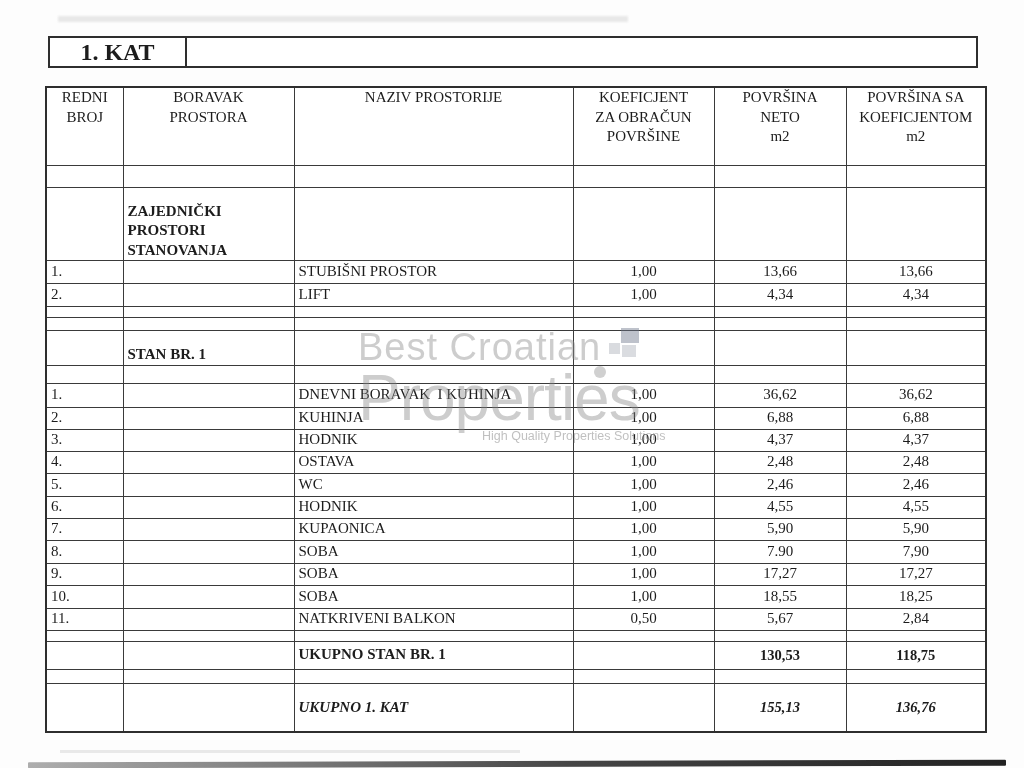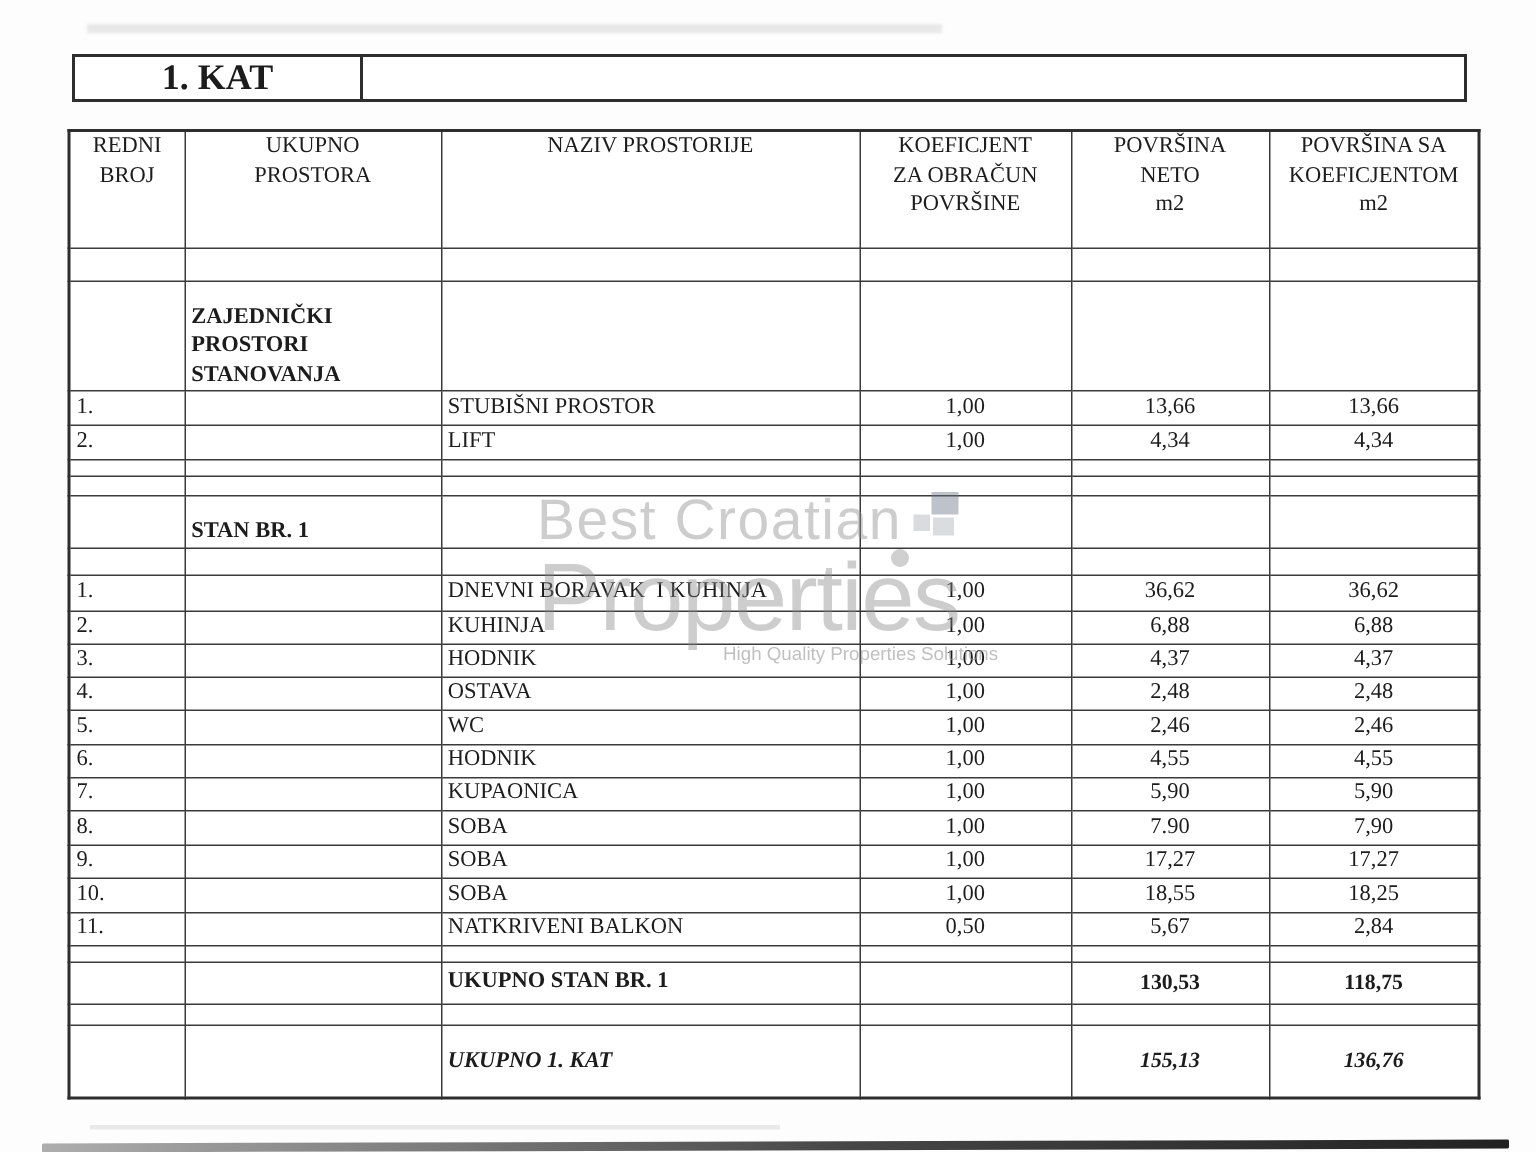--- a/index.html
+++ b/index.html
@@ -18,21 +18,21 @@
     background:rgba(175,175,175,.25);filter:blur(.5px);}
   .artifact-bottom{position:absolute;left:28px;top:761px;width:978px;height:6px;
     background:linear-gradient(90deg, rgba(95,95,95,.50), rgba(45,45,45,.88) 55%, #222);
     transform:rotate(-.15deg);border-radius:1px;}
 
   
   .topbar{position:absolute;left:48px;top:36px;width:930px;height:32px;
     border:2px solid #2e2e2e;display:flex;box-sizing:border-box;background:#fff;}
   .tb-cell{box-sizing:border-box;height:100%;display:flex;align-items:center;}
   .tb-etaza{width:353px;border-right:2px solid #2e2e2e;font-size:24px;padding-left:38px;}
-  .tb-kat{width:192px;border-right:2px solid #2e2e2e;font-weight:bold;font-size:24px;justify-content:center;}
+  .tb-kat{width:137px;border-right:2px solid #2e2e2e;font-weight:bold;font-size:24px;justify-content:center;}
   .tb-empty{flex:1;}
 
   
   table.areas{position:absolute;left:45px;top:86px;width:940px;
     border-collapse:collapse;table-layout:fixed;background:#fff;}
   table.areas th, table.areas td{
     border:1px solid #3a3a3a;box-sizing:border-box;
     font-size:15px;line-height:1.3;overflow:hidden;
     padding:0 4px;
   }
@@ -85,21 +85,21 @@
       <col style="width:171px">
       <col style="width:279px">
       <col style="width:141px">
       <col style="width:132px">
       <col style="width:140px">
     </colgroup>
     <thead>
       <tr>
         <th class="th-redni">REDNI
 BROJ</th>
-        <th class="th-namjena">UKUPNO
+        <th class="th-namjena">BORAVAK
 PROSTORA</th>
         <th class="th-naziv">NAZIV PROSTORIJE</th>
         <th class="th-koef">KOEFICJENT
 ZA OBRAČUN
 POVRŠINE</th>
         <th class="th-neto">POVRŠINA
 NETO
 m2</th>
         <th class="th-sa">POVRŠINA SA
 KOEFICJENTOM

